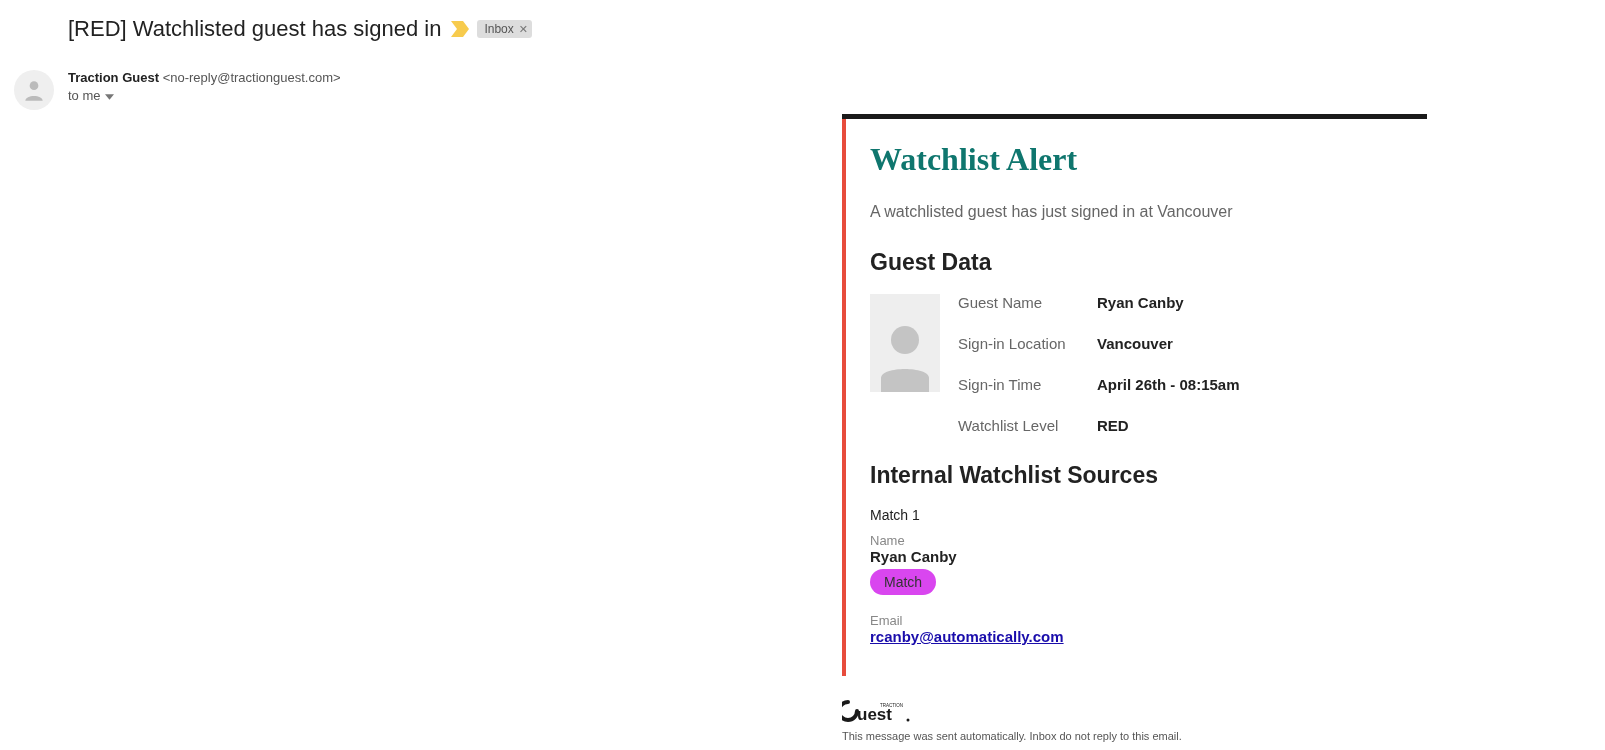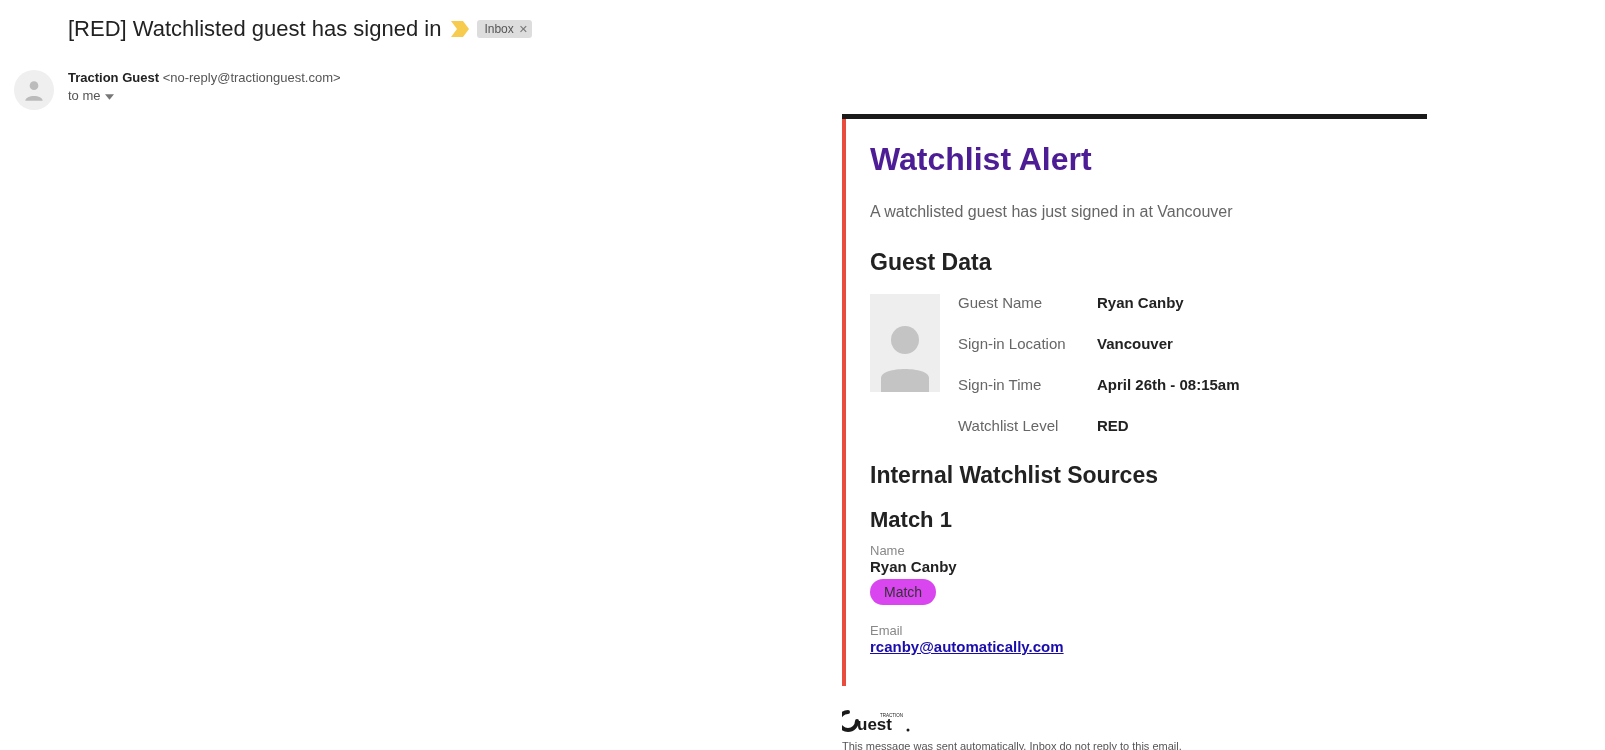--- a/index.html
+++ b/index.html
@@ -97,22 +97,23 @@
       width: 100%;
     }
     .alert-body {
       border-left: 4px solid #e74c3c;
       padding: 22px 0 30px 24px;
       margin-top: 0;
     }
     .alert-title {
       font-size: 32px;
       font-weight: 700;
-      color: #4c1d95;
+      color: #0f766e;
       margin-bottom: 6px;
+      font-family: Liberation Serif, serif;
     }
     .alert-subtitle {
       font-size: 16px;
       color: #666;
       margin-bottom: 28px;
       margin-top: 25px;
     }
     .section-title {
       font-size: 23px;
       font-weight: 700;
@@ -142,22 +143,22 @@
       gap: 24px;
     }
     .field-label {
       color: #666;
     }
     .field-value {
       font-weight: 700;
       color: #222;
     }
     .match-title {
-      font-size: 22px;
-      font-weight: 700;
+      font-size: 14px;
+      font-weight: 400;
       margin-bottom: 10px;
     }
     .small-label {
       font-size: 13px;
       color: #888;
     }
     .match-name {
       font-size: 15px;
       font-weight: 700;
     }

